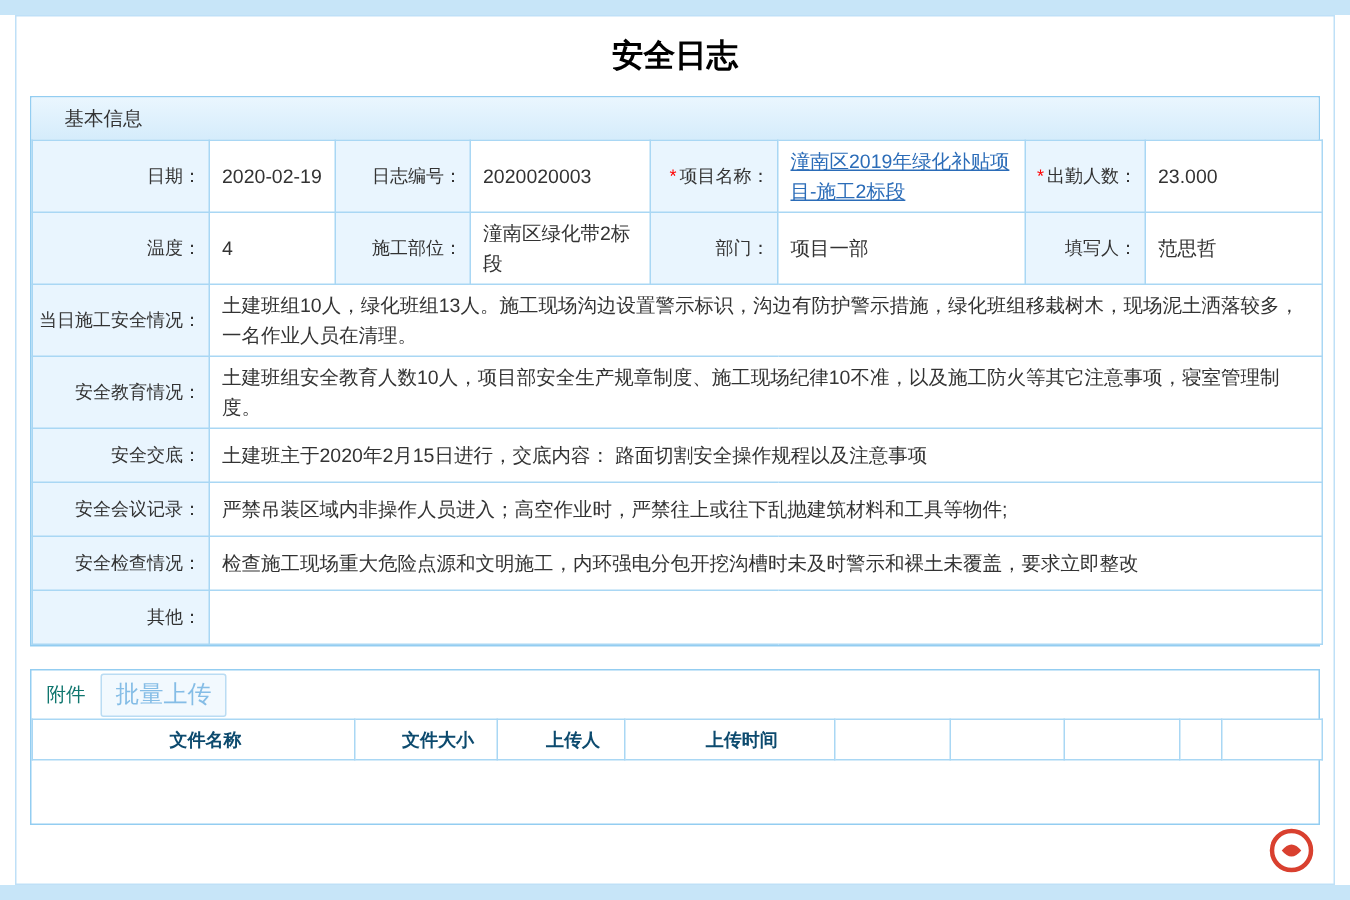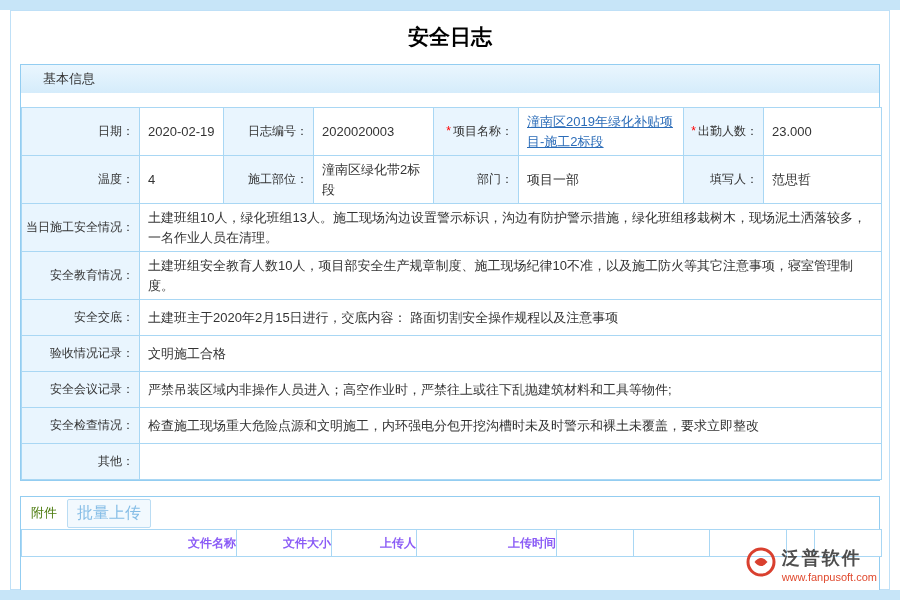--- a/index.html
+++ b/index.html
@@ -21,47 +21,47 @@
   .page-title {
     text-align:center; font-size:21px; font-weight:bold; color:#000;
     padding:12px 0 13px 0;
   }
   .panel { margin:0 9px; border:1px solid #93cdf1; background:#fff; }
   .panel-header {
     height:28px; line-height:28px; padding-left:22px;
     background:linear-gradient(#eaf6fe,#d5ecfb);
     font-size:13px; color:#333;
   }
-  table.grid { width:860px; border-collapse:collapse; table-layout:fixed;margin-top:14px; }
+  table.grid { width:860px; border-collapse:collapse; table-layout:fixed; }
   table.grid td { border:1px solid #a9d7f4; vertical-align:middle; }
   td.lbl {
     background:#e9f5fe; text-align:right; padding:4px 5px 4px 2px;
     font-size:12px; color:#333; line-height:1.45;
   }
   td.val {
     background:#fff; text-align:left; padding:4px 8px;
     font-size:13px; color:#333; line-height:1.5; word-break:break-all;
   }
   tr.r1 td { height:48px; }
   tr.r2 td { height:44px; }
   tr.frow td { height:36px; }
   .req { color:#ff0000; margin-right:2px; }
   a.link { color:#2b6cb8; cursor:pointer; }
   .panel.attach { margin-top:15px; }
   .attach-top { display:flex; align-items:center; height:32px; padding-left:10px; gap:10px; }
-  .attach-title { font-size:13px; color:#4d7c0f; }
+  .attach-title { font-size:13px; color:#0f766e; }
   .upload-btn {
     background:#f2f9fe; border:1px solid #badcf3; color:#85bde6;
     font-size:16px; padding:3px 9px; border-radius:2px; cursor:pointer;
     font-family:inherit;
   }
   table.attach-grid { width:860px; border-collapse:collapse; table-layout:fixed; }
   table.attach-grid th {
     border:1px solid #a9d7f4; height:27px; font-size:12px; font-weight:bold;
-    text-align:right; padding-left:16px; color:#8b5cf6; background:#fff;
+    text-align:center; padding-left:16px; color:#0c4a6e; background:#fff;
     overflow:hidden; white-space:nowrap;
   }
   .attach-empty { height:42px; }
   .watermark {
     position:absolute; right:12px; bottom:6px;
     display:flex; align-items:flex-start; gap:5px;
   }
   .wm-logo { width:32px; height:32px; display:block; }
   .wm-text { display:flex; flex-direction:column; }
   .brand { font-size:18px; font-weight:bold; color:#4d4d4d; letter-spacing:2px; }
@@ -122,24 +122,20 @@
       </tr>
       <tr class="frow">
         <td class="lbl">安全教育情况：</td>
         <td class="val" colspan="7">土建班组安全教育人数10人，项目部安全生产规章制度、施工现场纪律10不准，以及施工防火等其它注意事项，寝室管理制度。</td>
       </tr>
       <tr class="frow">
         <td class="lbl">安全交底：</td>
         <td class="val" colspan="7">土建班主于2020年2月15日进行，交底内容： 路面切割安全操作规程以及注意事项</td>
       </tr>
       <tr class="frow">
-        <td class="lbl">验收情况记录：</td>
-        <td class="val" colspan="7">文明施工合格</td>
-      </tr>
-      <tr class="frow">
         <td class="lbl">安全会议记录：</td>
         <td class="val" colspan="7">严禁吊装区域内非操作人员进入；高空作业时，严禁往上或往下乱抛建筑材料和工具等物件;</td>
       </tr>
       <tr class="frow">
         <td class="lbl">安全检查情况：</td>
         <td class="val" colspan="7">检查施工现场重大危险点源和文明施工，内环强电分包开挖沟槽时未及时警示和裸土未覆盖，要求立即整改</td>
       </tr>
       <tr class="frow">
         <td class="lbl">其他：</td>
         <td class="val" colspan="7"></td>
@@ -182,21 +178,17 @@
     <div class="attach-empty"></div>
   </div>
 
   <div class="watermark">
     <span class="wm-logo">
       <svg viewBox="0 0 32 32" width="32" height="32">
         <circle cx="16" cy="16" r="13" fill="none" stroke="#d9402f" stroke-width="3"></circle>
         <path d="M9.5 16 q6.5 -8 13 0 q-6.5 8 -13 0 z" fill="#d9402f"></path>
       </svg>
     </span>
-    <span class="wm-text">
-      <span class="brand">泛普软件</span>
-      <span class="url">www.fanpusoft.com</span>
-    </span>
   </div>
 
 </div>
 
 <div class="strip bottom"></div>
 
 </body></html>

